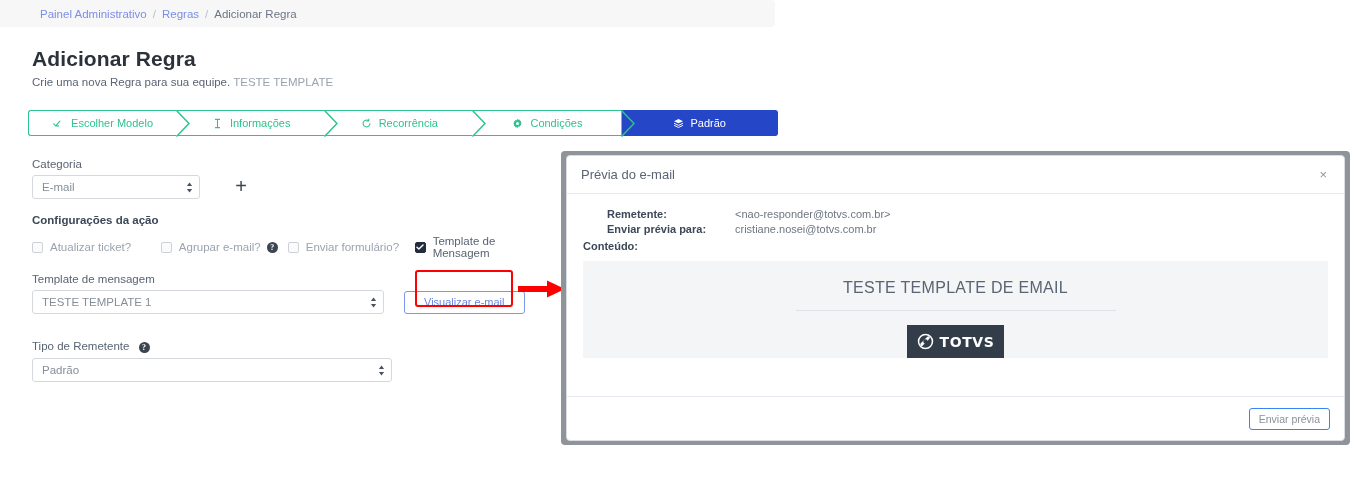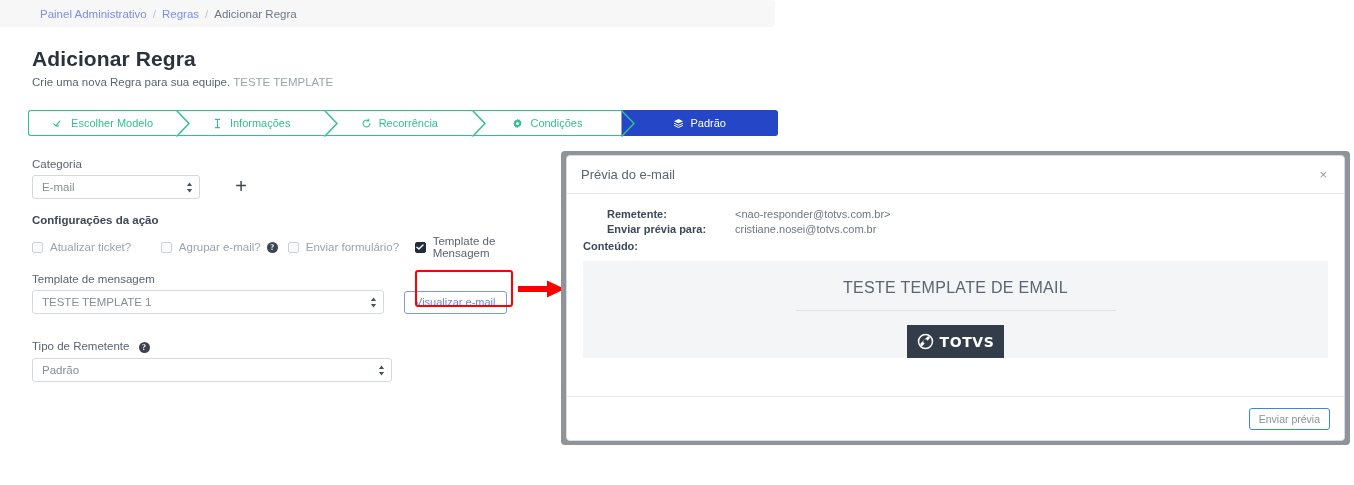--- a/index.html
+++ b/index.html
@@ -110,21 +110,21 @@
     width:11px; height:11px; border-radius:50%;
     background:#3c4450; color:#fff; font-size:8px; font-weight:700;
     margin-left:6px; font-family:"Liberation Serif", serif;
   }
 
   .tpl-label{ margin-top:14px; }
   .tpl-row{ display:flex; align-items:center; }
   .sel-tpl{ width:352px;text-align:right; }
   .view-btn{
     margin-left:20px;
-    height:23px; padding:0 10px;
+    height:23px; padding:0 19px;
     border:1px solid #7b97e8; border-radius:3px; background:#fff;
     color:#6b86de; font-size:11px; display:flex; align-items:center;
     cursor:pointer; white-space:nowrap;
   }
 
   .remet-label{ margin-top:26px; }
   .sel-remet{ width:360px; }
 
   
   .ann-box{

